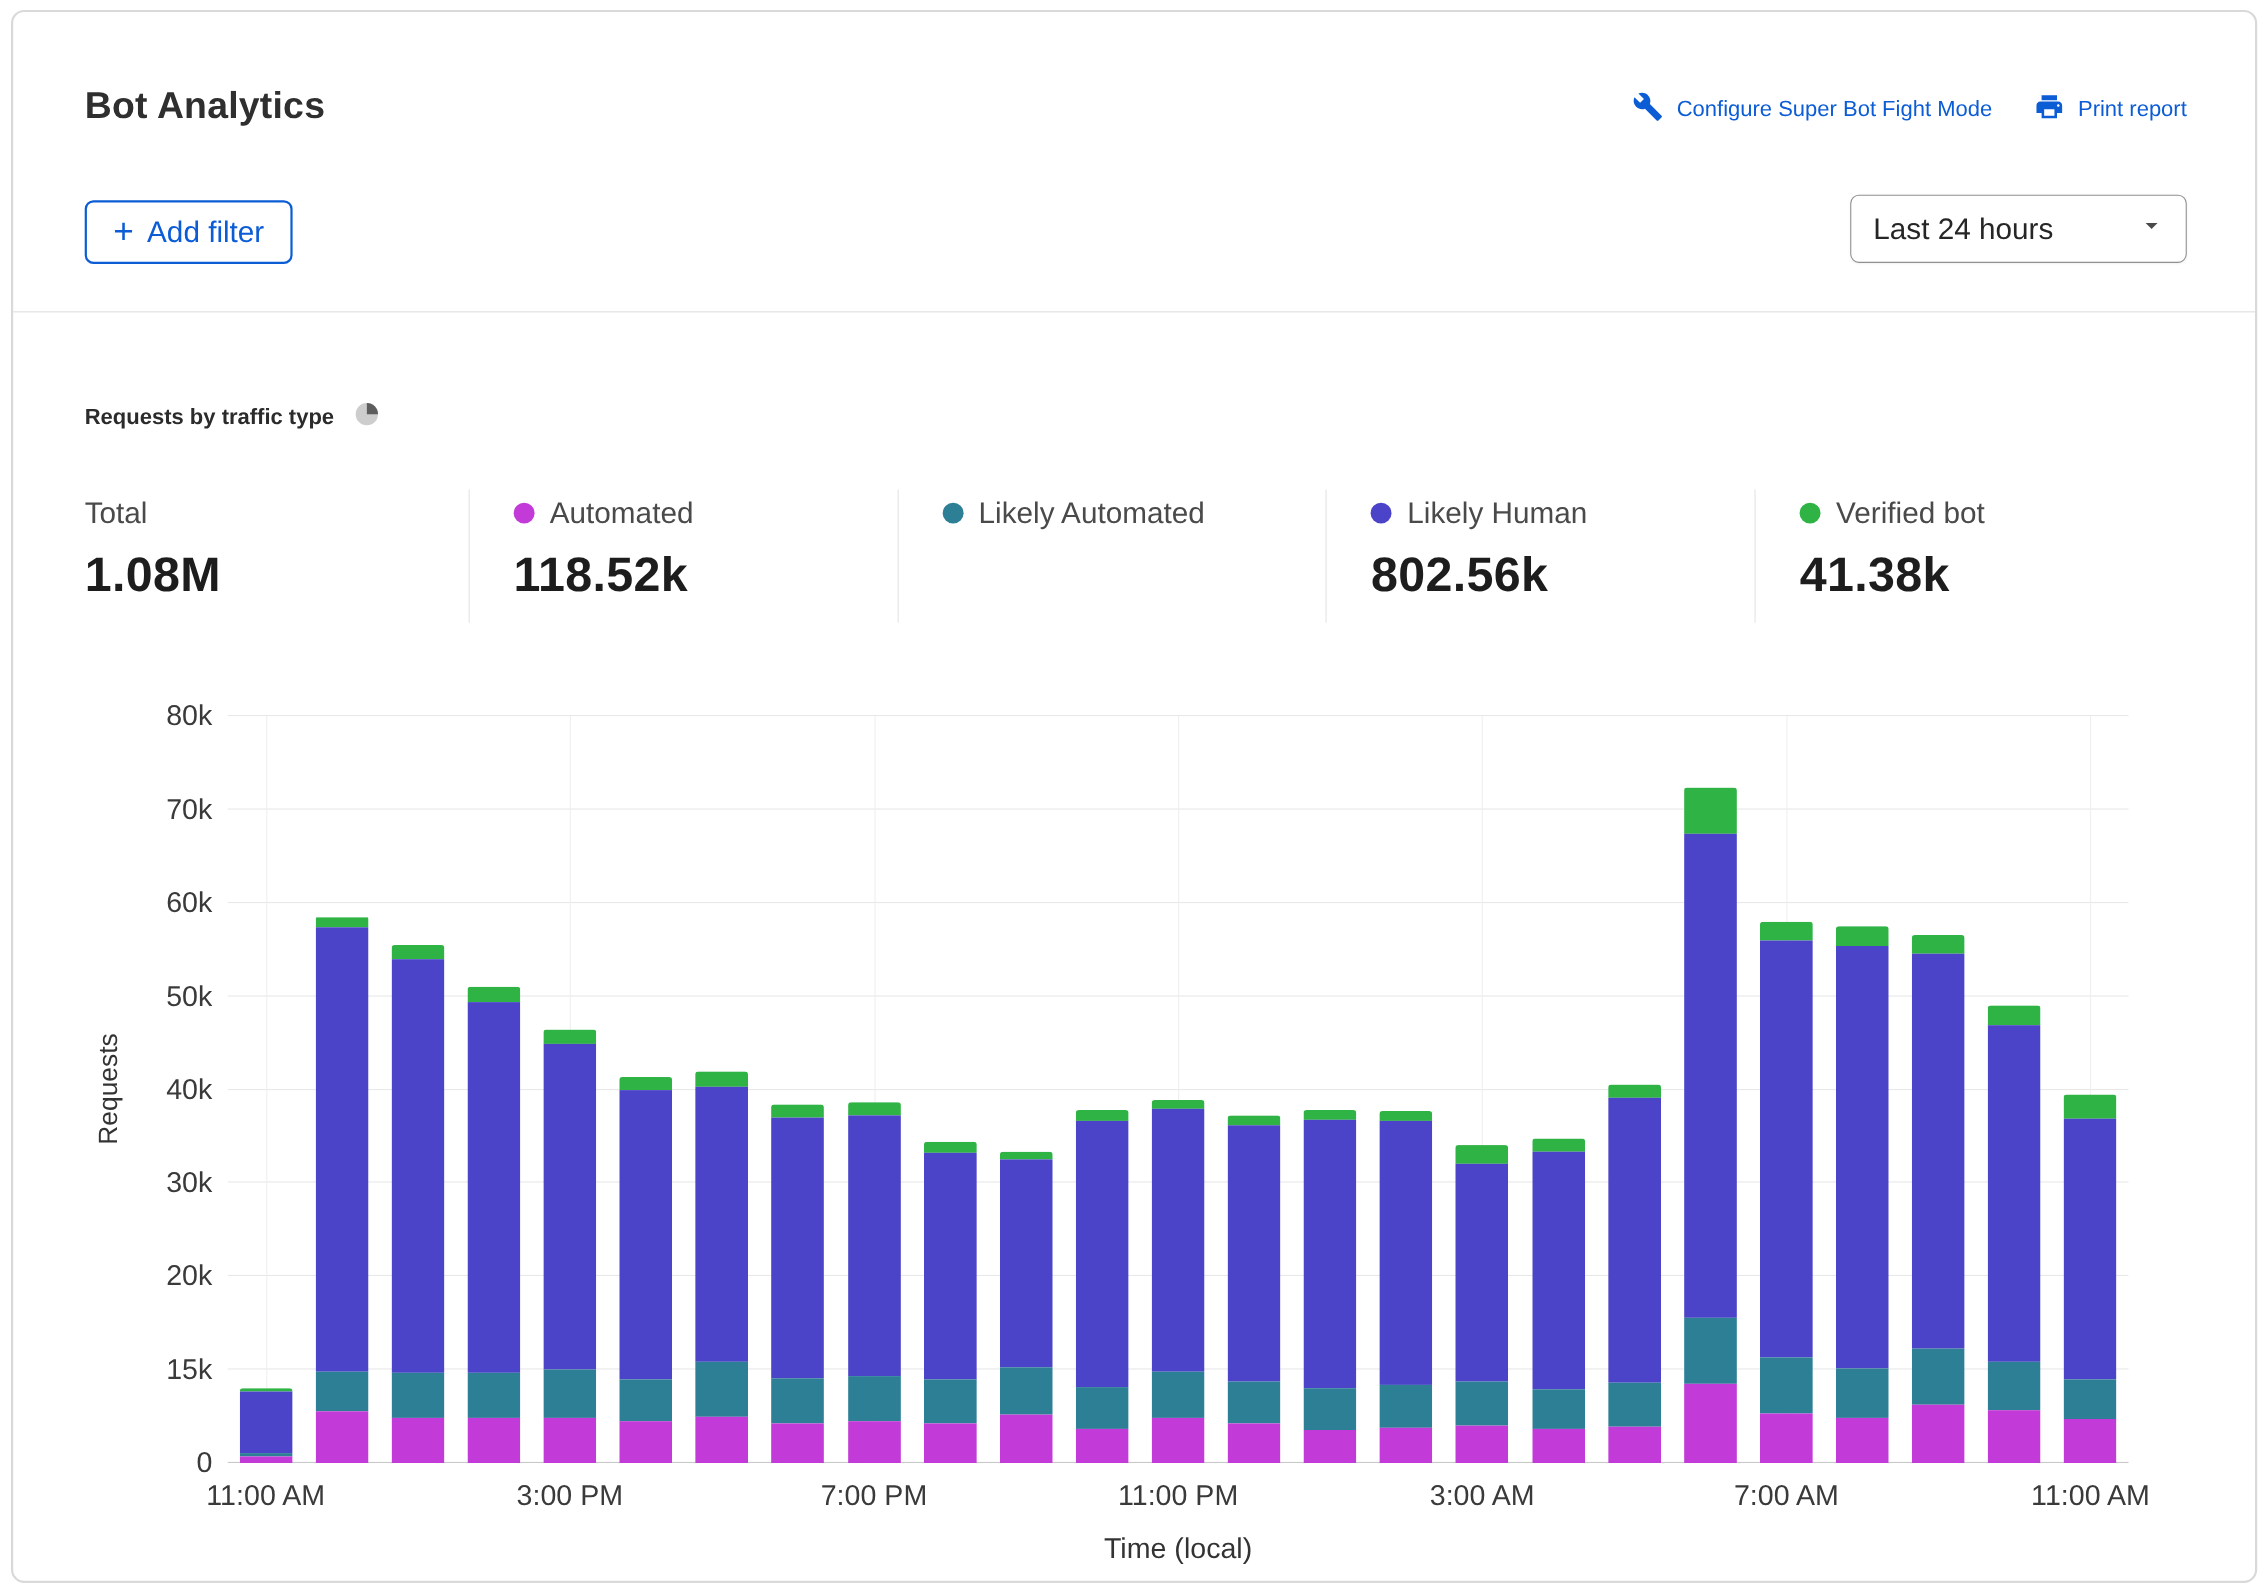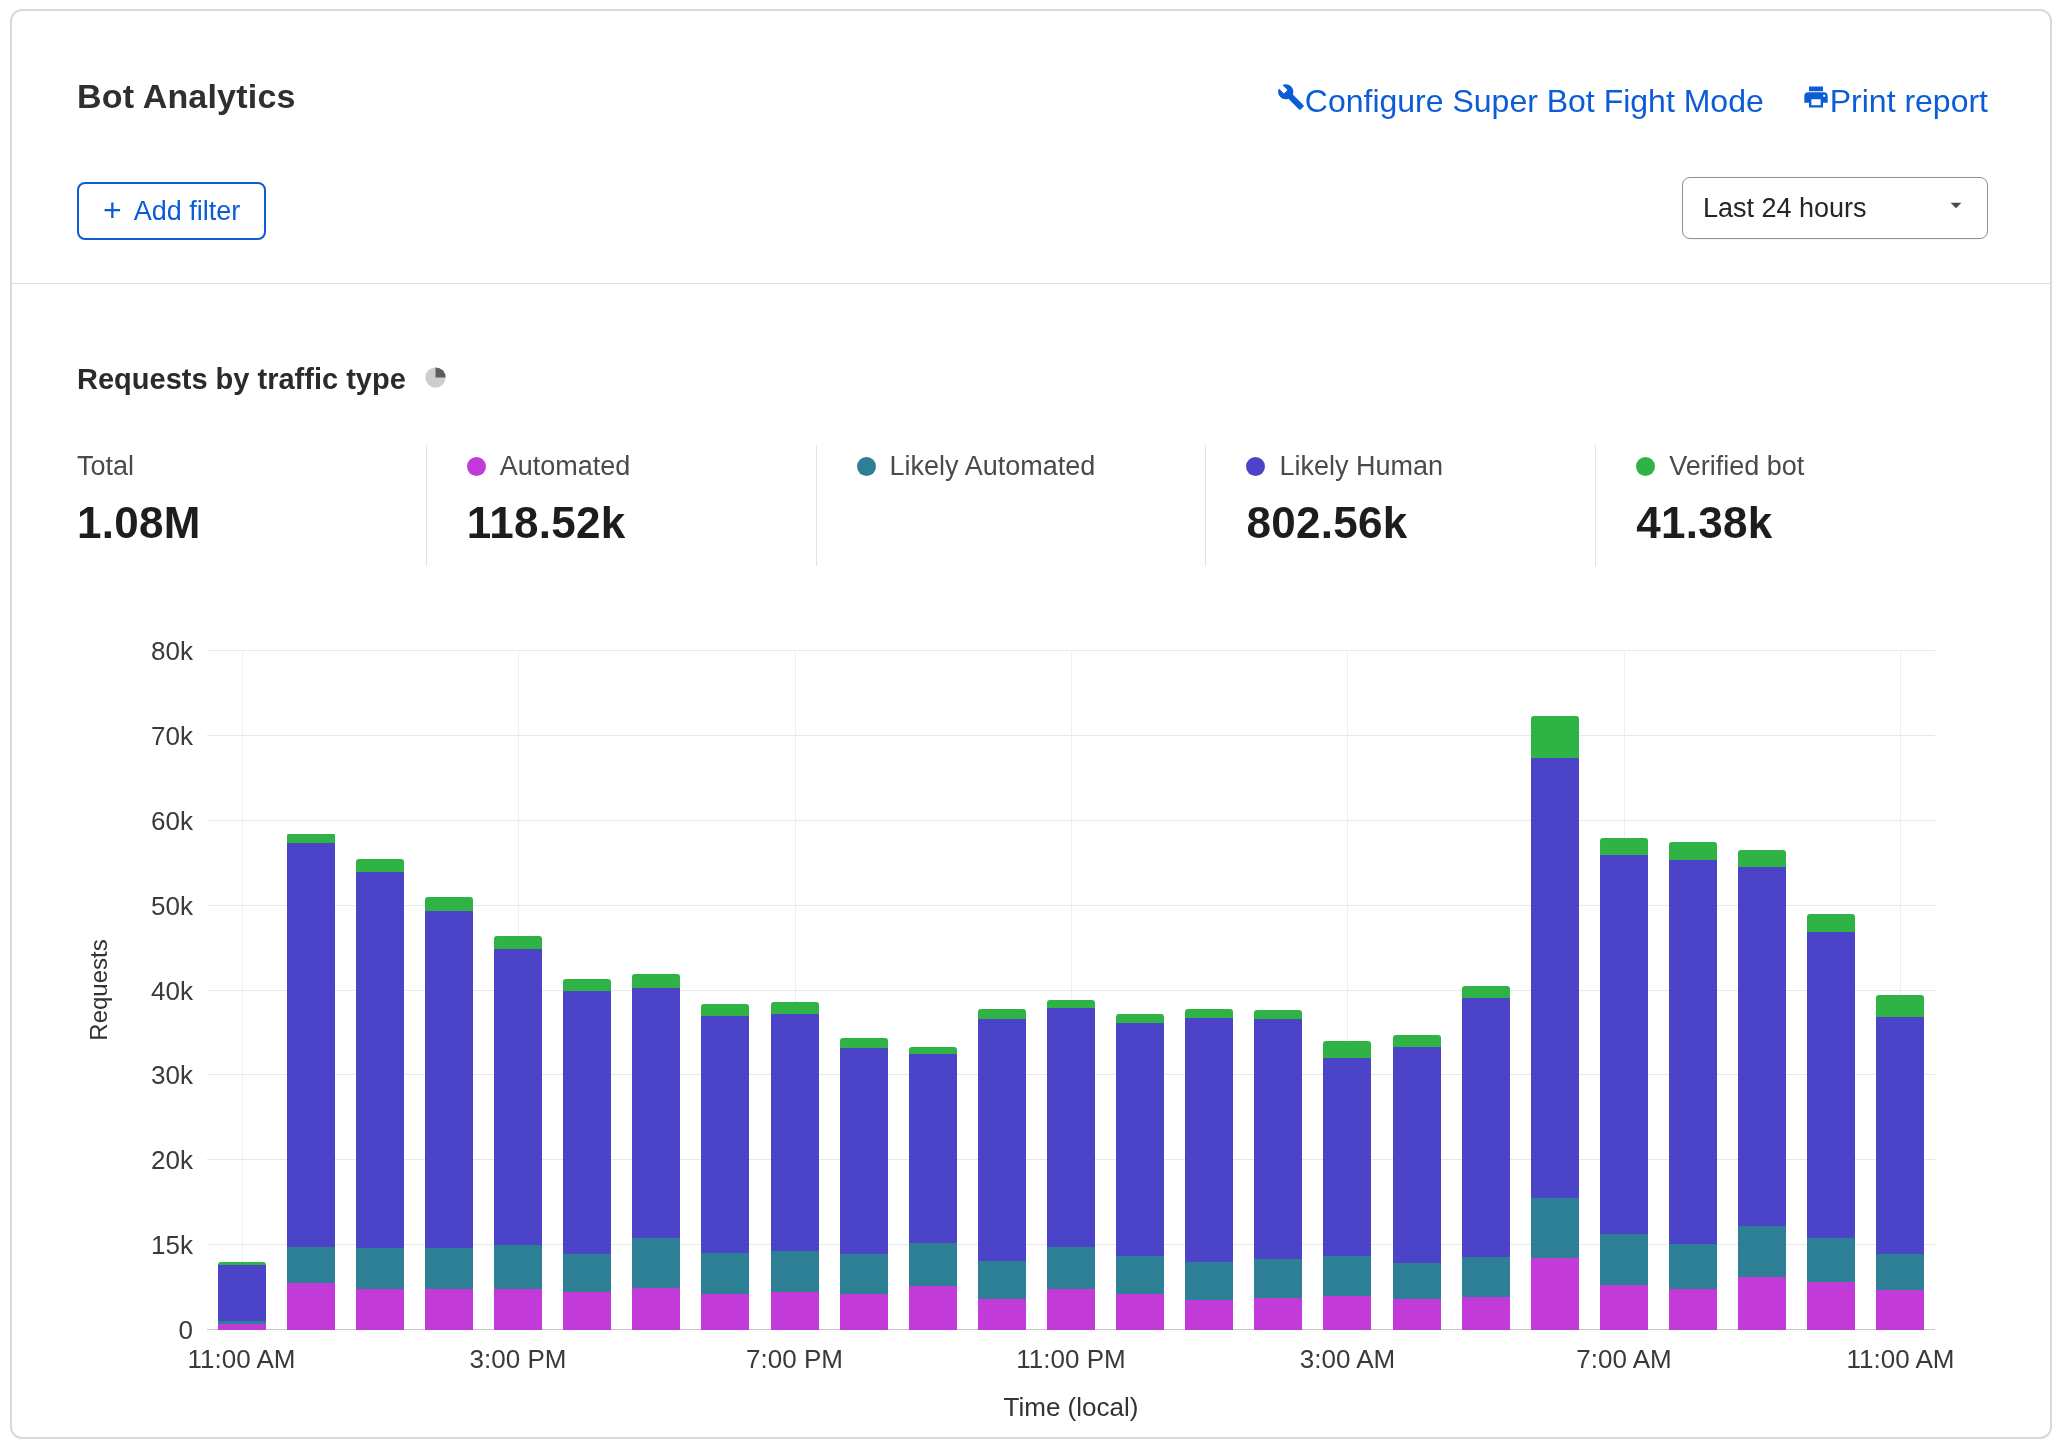--- a/index.html
+++ b/index.html
@@ -24,22 +24,22 @@
   .page-title {
     position: absolute; left: 65px; top: 66px;
     font-size: 34px; font-weight: 700; color: #2f2f2f;
     letter-spacing: 0.2px;
   }
   .header-links {
     position: absolute; right: 62px; top: 72px;
     display: flex; align-items: center; gap: 38px;
   }
   .hlink {
-    display: flex; align-items: flex-start; 
-    color: var(--accent); font-size: 32px; cursor: pointer;
+    display: flex; align-items: flex-end; gap: 12px;
+    color: var(--accent); font-size: 20px; cursor: pointer;
     text-decoration: none;
   }
   .hlink svg { display: block; }
 
   .add-filter-btn {
     position: absolute; left: 65px; top: 171px;
     display: inline-flex; align-items: center; gap: 12px;
     height: 58px; padding: 0 24px;
     background: #fff;
     border: 2px solid var(--accent); border-radius: 8px;
@@ -60,21 +60,21 @@
     box-shadow: 0 1px 2px rgba(0,0,0,0.06);
   }
 
   .divider-top { position: absolute; left: 0; right: 0; top: 272px; height: 0; border-top: 1px solid #dedede; }
 
   
   .section-title-row {
     position: absolute; left: 65px; top: 352px;
     display: flex; align-items: center; gap: 16px;
   }
-  .section-title { font-size: 29px; font-weight: 700; color: #2b2b2b; }
+  .section-title { font-size: 20px; font-weight: 700; color: #2b2b2b; }
 
   .stats {
     position: absolute; left: 65px; right: 65px; top: 418px;
     display: flex;
     margin-top: 16px;
   }
   .stat { flex: 1; padding: 6px 0 18px 0; }
   .stat + .stat { border-left: 1px solid #e3e3e3; padding-left: 40px; }
   .stat-label { display: flex; align-items: center; gap: 14px; font-size: 27px; color: #4a4a4a; }
   .dot { width: 19px; height: 19px; border-radius: 50%; display: inline-block; flex: 0 0 auto; }

